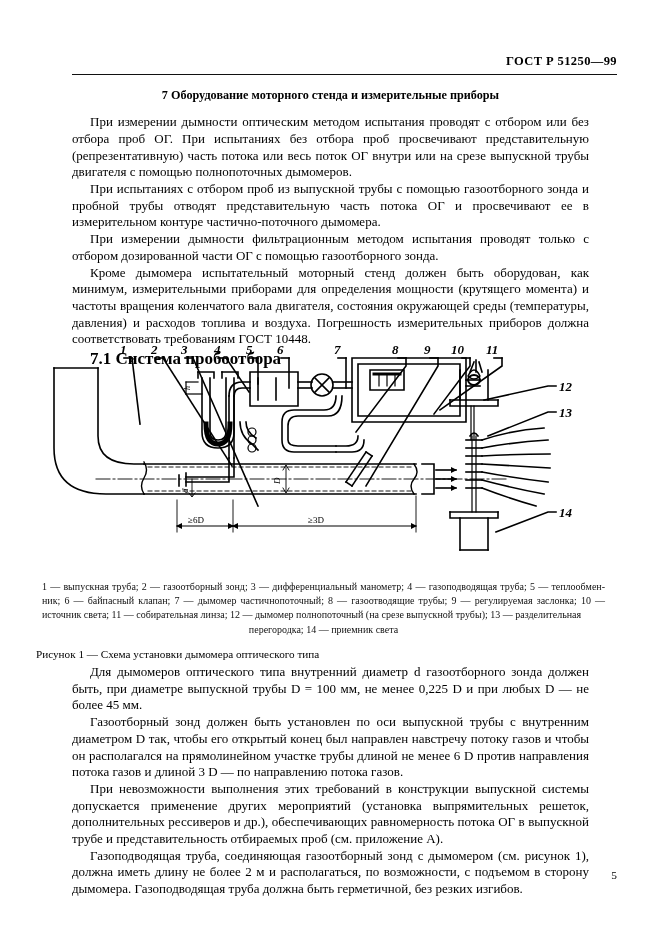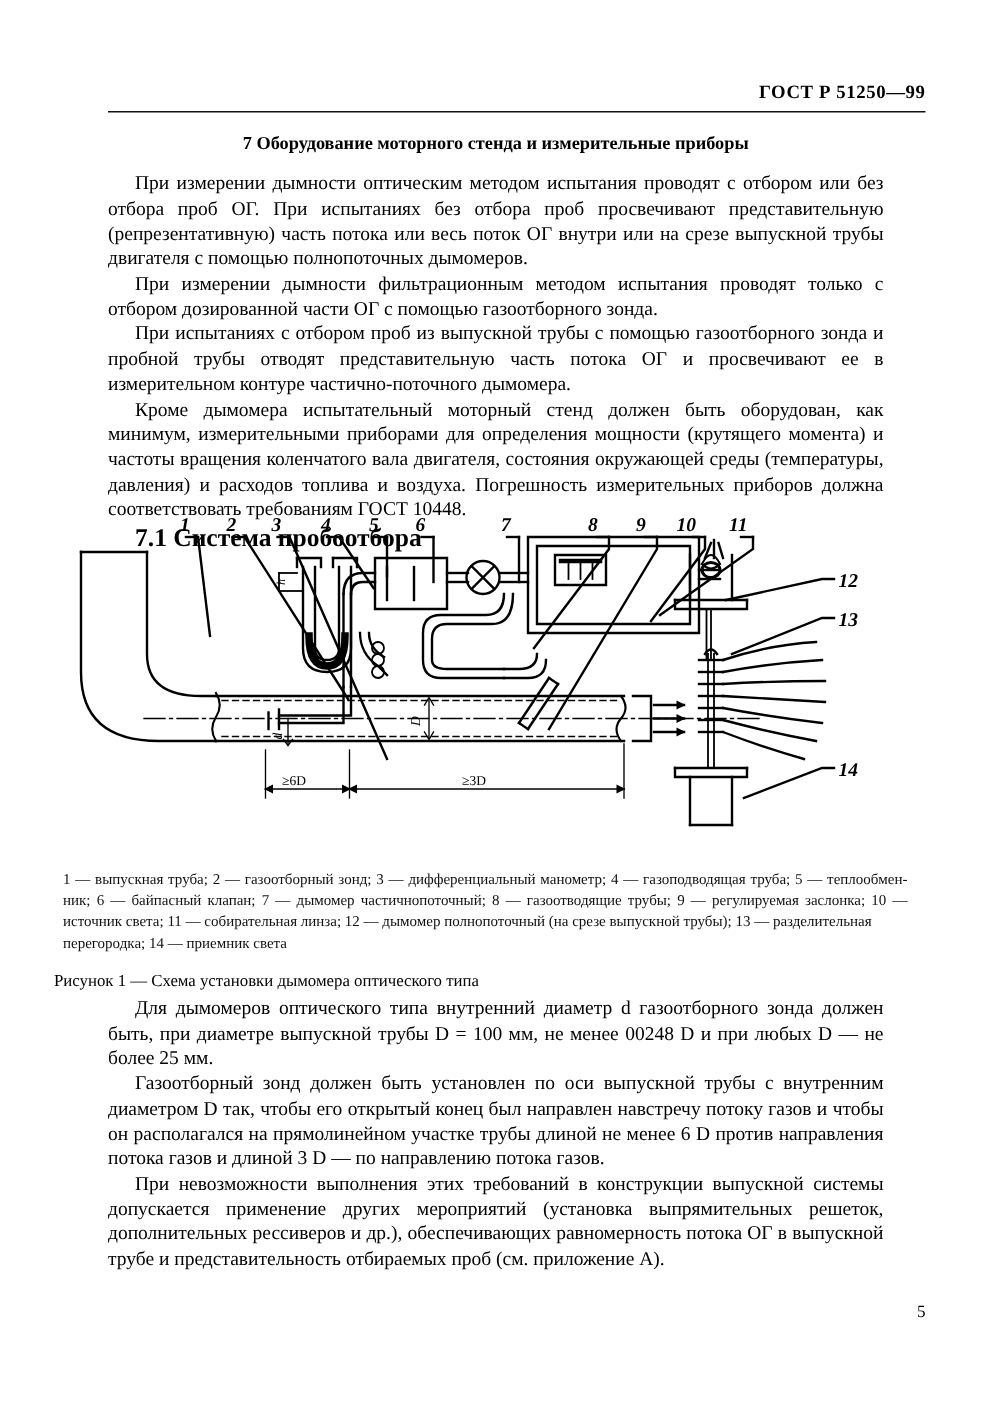--- a/index.html
+++ b/index.html
@@ -72,21 +72,21 @@
     height:238px;
   }
   .fig-canvas svg { display:block; }
   .legend {
     font-size:10px;
     line-height:1.42;
     text-align:justify;
     margin:6px 20px 0 6px;
     color:#111;
   }
-  .legend .last { display:block; text-align:left; }
+  .legend .last { display:block; text-align:center; }
   .fig-caption {
     text-align:left;
     font-size:11.2px;
     margin-top:11px;
   }
   
   .content-bottom {
     position:absolute;
     left:72px; top:664px;
     width:517px;
@@ -101,22 +101,22 @@
 <body>
 
 <div class="page">
 
   <div class="std-header">ГОСТ Р 51250—99</div>
   <div class="header-rule"></div>
 
   <div class="content">
     <h2 class="section-title">7  Оборудование моторного стенда и измерительные приборы</h2>
     <p class="para">При измерении дымности оптическим методом испытания проводят с отбором или без отбора проб ОГ. При испытаниях без отбора проб просвечивают представительную (репрезентативную) часть потока или весь поток ОГ внутри или на срезе выпускной трубы двигателя с помощью полнопоточных дымомеров.</p>
+    <p class="para">При испытаниях с отбором проб из выпускной трубы с помощью газоотборного зонда и пробной трубы отводят представительную часть потока ОГ и просвечивают ее в измерительном контуре частично-поточного дымомера.</p>
     <p class="para">При измерении дымности фильтрационным методом испытания проводят только с отбором дозированной части ОГ с помощью газоотборного зонда.</p>
-    <p class="para">При испытаниях с отбором проб из выпускной трубы с помощью газоотборного зонда и пробной трубы отводят представительную часть потока ОГ и просвечивают ее в измерительном контуре частично-поточного дымомера.</p>
     <p class="para">Кроме дымомера испытательный моторный стенд должен быть оборудован, как минимум, измерительными приборами для определения мощности (крутящего момента) и частоты вращения коленчатого вала двигателя, состояния окружающей среды (температуры, давления) и расходов топлива и воздуха. Погрешность измерительных приборов должна соответствовать требованиям ГОСТ 10448.</p>
     <h3 class="sub-title">7.1  Система пробоотбора</h3>
   </div>
 
   <div class="figure-wrap">
     <div class="fig-canvas">
       <svg width="589" height="238" viewBox="0 0 589 238" xmlns="http://www.w3.org/2000/svg">
         <g stroke="#000" fill="none" stroke-width="1.6" stroke-linecap="square">
 
           <path d="M96 22 L104 88"></path>
@@ -324,19 +324,20 @@
       <span>1 — выпускная труба; 2 — газоотборный зонд; 3 — дифференциальный манометр; 4 — газоподводящая труба; 5 — теплообмен-</span>
       <span>ник; 6 — байпасный клапан; 7 — дымомер частичнопоточный; 8 — газоотводящие трубы; 9 — регулируемая заслонка; 10 —</span>
       <span>источник света; 11 — собирательная линза; 12 — дымомер полнопоточный (на срезе выпускной трубы); 13 — разделительная</span>
       <span class="last">перегородка; 14 — приемник света</span>
     </div>
 
     <div class="fig-caption">Рисунок 1 — Схема установки дымомера оптического типа</div>
   </div>
 
   <div class="content-bottom">
-    <p class="para">Для дымомеров оптического типа внутренний диаметр d газоотборного зонда должен быть, при диаметре выпускной трубы D = 100 мм, не менее 00248 D и при любых D — не более 25 мм.</p>
+    <p class="para">Для дымомеров оптического типа внутренний диаметр d газоотборного зонда должен быть, при диаметре выпускной трубы D = 100 мм, не менее 0,225 D и при любых D — не более 45 мм.</p>
     <p class="para">Газоотборный зонд должен быть установлен по оси выпускной трубы с внутренним диаметром D  так, чтобы его открытый конец был направлен навстречу потоку газов и чтобы он располагался на прямолинейном участке трубы длиной не менее 6 D против направления потока газов и длиной 3 D — по направлению потока газов.</p>
     <p class="para">При невозможности выполнения этих требований в конструкции выпускной системы допускается применение других мероприятий (установка выпрямительных решеток, дополнительных рессиверов и др.), обеспечивающих равномерность потока ОГ в выпускной трубе и представительность отбираемых проб (см. приложение А).</p>
+    <p class="para">Газоподводящая труба, соединяющая газоотборный зонд с дымомером (см. рисунок 1), должна иметь длину не более 2 м и располагаться, по возможности, с подъемом в сторону дымомера. Газоподводящая труба должна быть герметичной, без резких изгибов.</p>
   </div>
 
   <div class="pageno">5</div>
 </div>
 
 </body></html>

